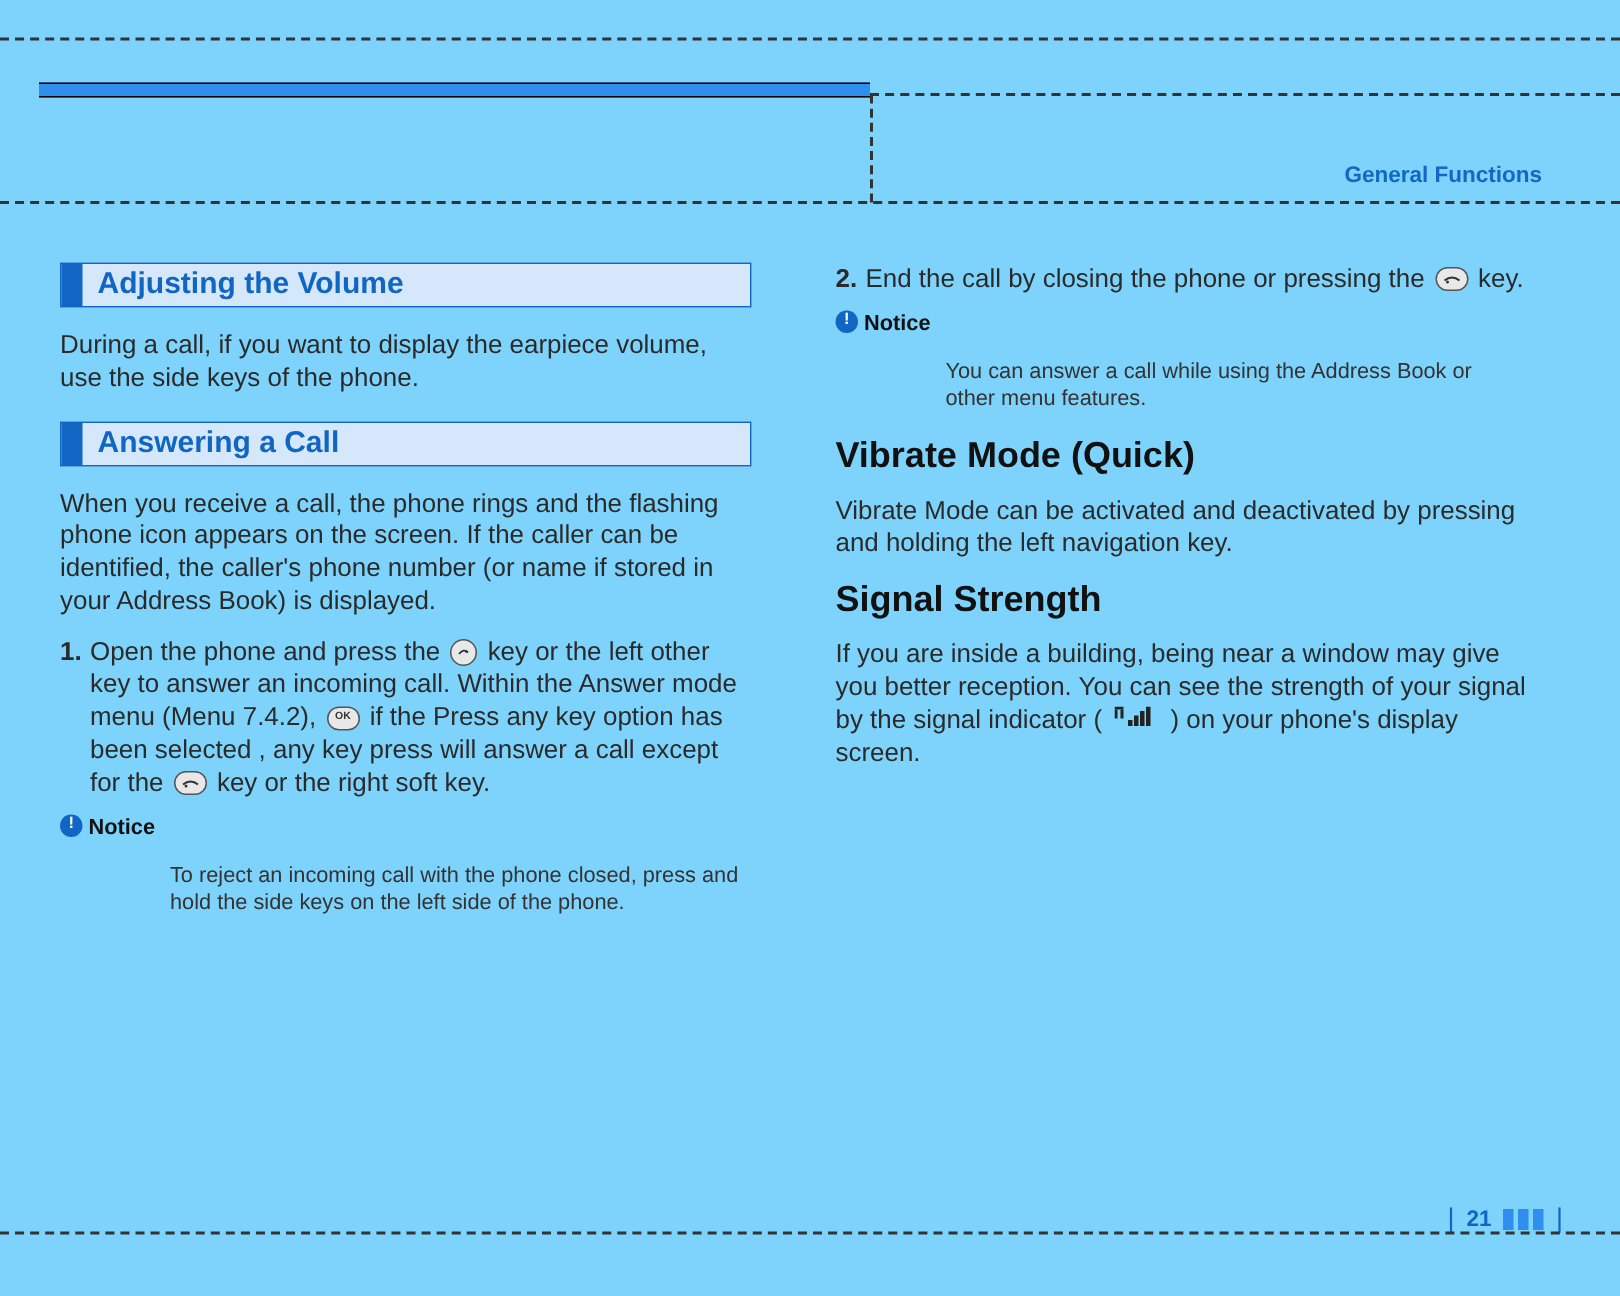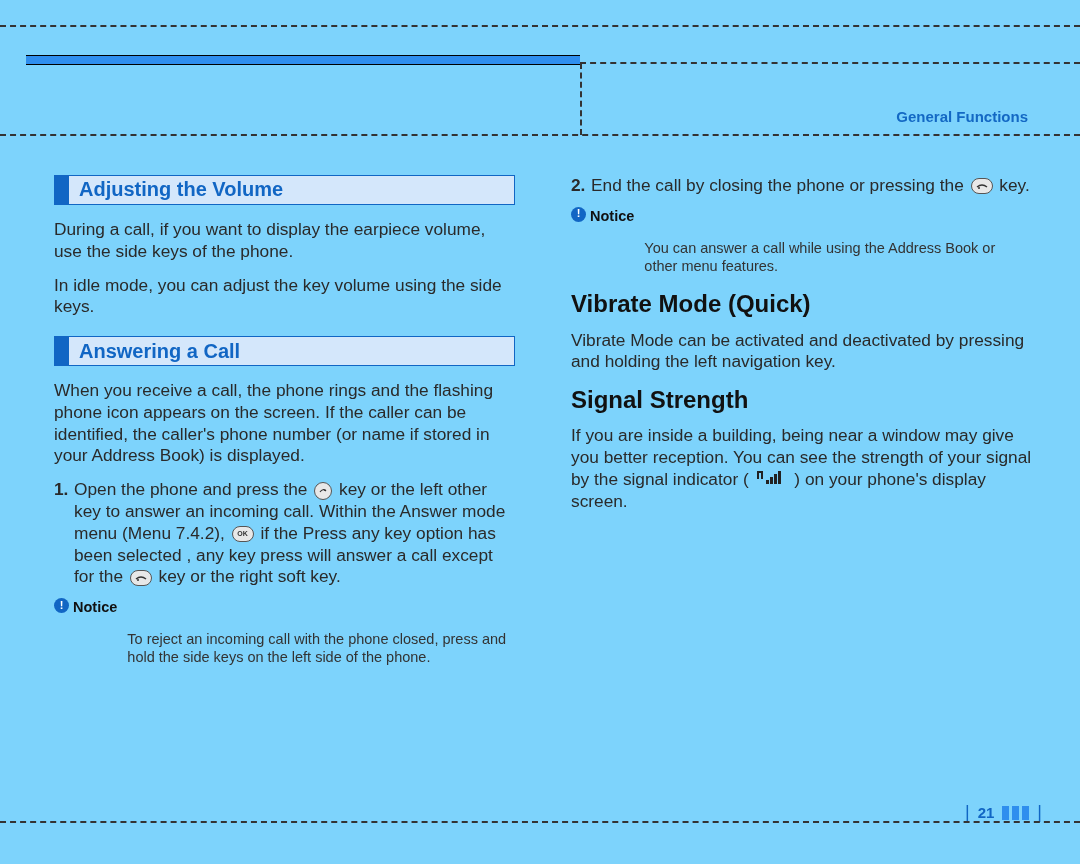--- a/index.html
+++ b/index.html
@@ -48,21 +48,21 @@
     position: absolute;
     top: 108px;
     right: 52px;
     color: #1368c4;
     font-weight: bold;
     font-size: 15px;
   }
   .content {
     position: absolute;
     top: 175px;
-    left: 54px;
+    left: 40px;
     width: 978px;
     display: flex;
     gap: 56px;
   }
   .col {
     width: 463px;
     font-size: 17.3px;
     line-height: 1.26;
     color: #2a2a2a;
   }
@@ -192,21 +192,20 @@
   <div class="content">
 
     <div class="col">
 
       <div class="section-head">
         <div class="bar"></div>
         <div class="title">Adjusting the Volume</div>
       </div>
 
       <p class="para">During a call, if you want to display the earpiece volume, use the side keys of the phone.</p>
-      <p class="para">In idle mode, you can adjust the key volume using the side keys.</p>
 
       <div class="section-head" style="margin-top:18px;">
         <div class="bar"></div>
         <div class="title">Answering a Call</div>
       </div>
 
       <p class="para">When you receive a call, the phone rings and the flashing phone icon appears on the screen. If the caller can be identified, the caller's phone number (or name if stored in your Address Book) is displayed.</p>
 
       <div class="list-item">
         <span class="num">1.</span>

